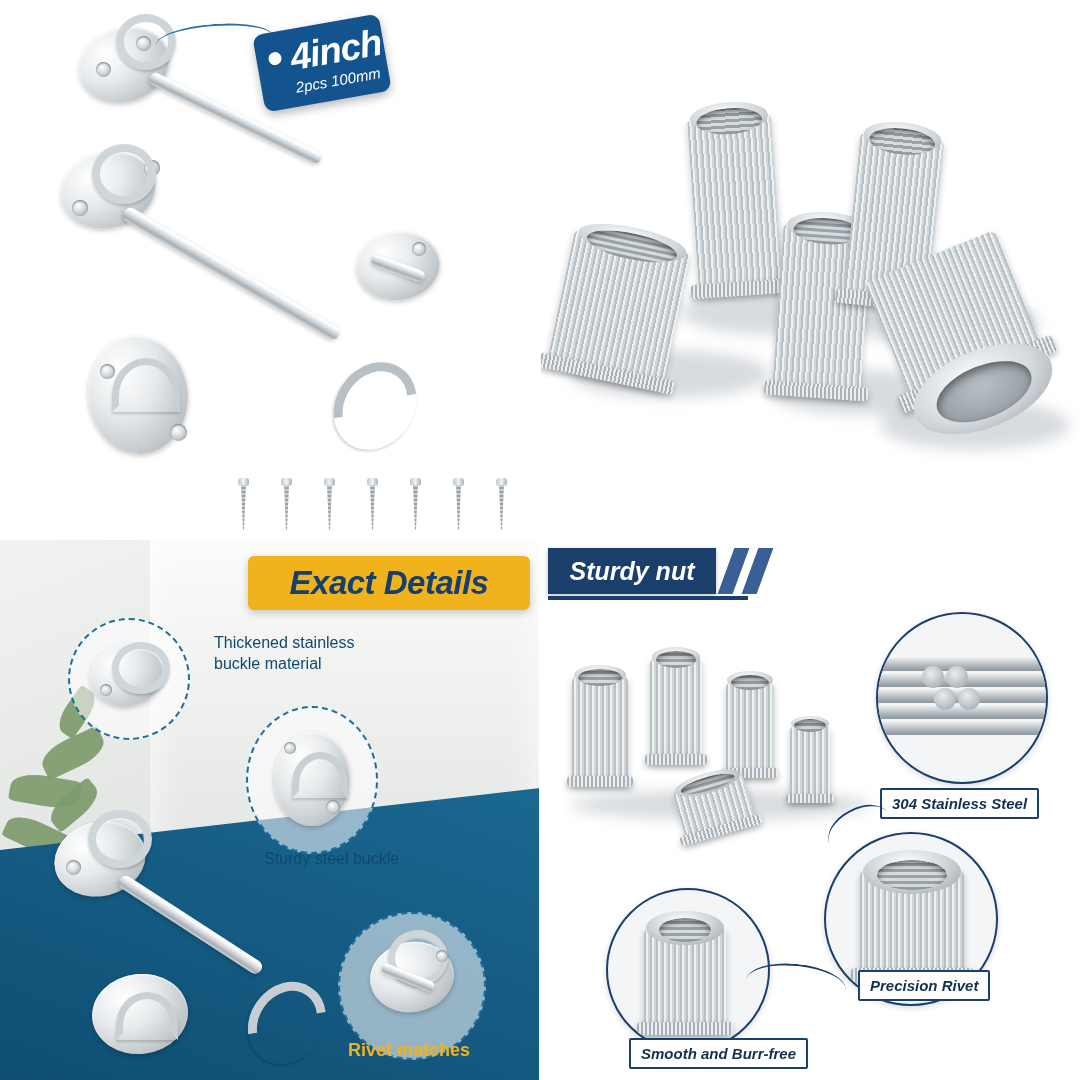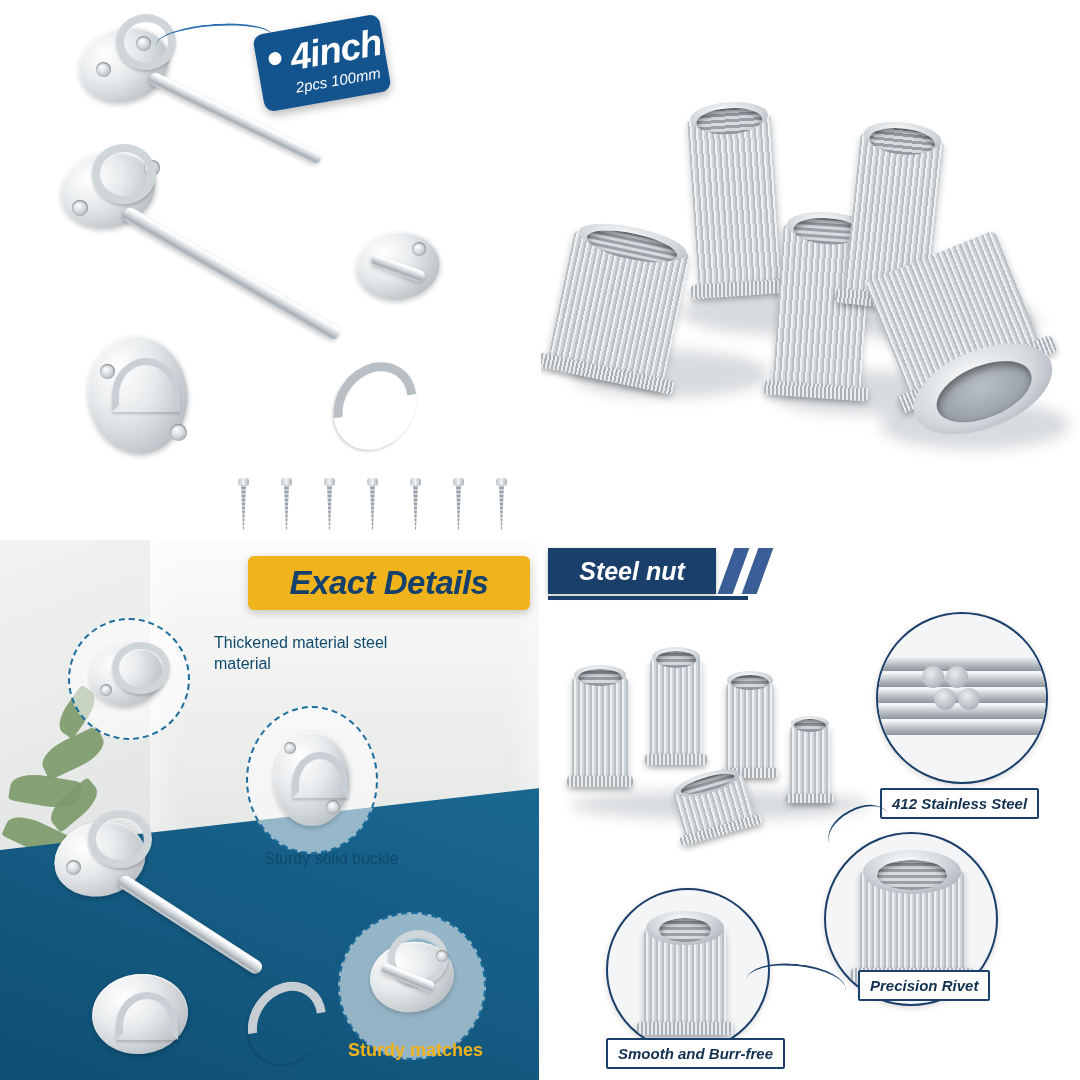--- a/index.html
+++ b/index.html
@@ -420,49 +420,49 @@
 
     <div class="banner" style="left:248px; top:16px; width:282px; height:54px;">
       <div class="txt">Exact Details</div>
     </div>
 
     <div class="dashed-circle" style="left:68px; top:78px; width:118px; height:118px;">
       <div class="metal-plate" style="left:20px; top:24px; width:74px; height:62px; transform:rotate(-12deg);"></div>
       <div class="eyelet" style="left:42px; top:22px; width:44px; height:38px; border-width:7px;"></div>
       <div class="screw-hole" style="left:30px; top:64px; width:12px; height:12px;"></div>
     </div>
-    <div class="callout" style="left:214px; top:92px; width:180px;">Thickened material steel material</div>
+    <div class="callout" style="left:214px; top:92px; width:180px;">Thickened stainless buckle material</div>
 
     <div class="dashed-circle" style="left:246px; top:166px; width:128px; height:144px;">
       <div class="metal-plate" style="left:26px; top:24px; width:76px; height:94px;"></div>
       <div class="staple" style="left:44px; top:44px; width:42px; height:32px;"></div>
       <div class="screw-hole" style="left:36px; top:34px; width:12px; height:12px;"></div>
       <div class="screw-hole" style="left:78px; top:92px; width:14px; height:14px;"></div>
     </div>
-    <div class="callout" style="left:264px; top:308px; width:190px;">Sturdy solid buckle</div>
+    <div class="callout" style="left:264px; top:308px; width:190px;">Sturdy steel buckle</div>
 
     <div class="metal-plate" style="left:54px; top:282px; width:92px; height:74px; transform:rotate(-14deg);"></div>
     <div class="eyelet" style="left:88px; top:270px; width:48px; height:42px;"></div>
     <div class="screw-hole" style="left:66px; top:320px; width:15px; height:15px;"></div>
     <div class="hook-bar" style="left:120px; top:332px; width:168px; height:14px; transform:rotate(33deg); transform-origin:left center;"></div>
     <div class="hook-curl" style="left:250px; top:440px; width:56px; height:68px; border-color:#c7ced3 transparent transparent #c7ced3; transform:rotate(35deg);"></div>
     <div class="metal-plate" style="left:92px; top:434px; width:96px; height:80px; transform:rotate(-6deg);"></div>
     <div class="staple" style="left:116px; top:452px; width:48px; height:34px;"></div>
 
     <div class="dashed-circle" style="left:338px; top:372px; width:144px; height:144px;">
       <div class="metal-plate" style="left:30px; top:28px; width:84px; height:70px; transform:rotate(-10deg);"></div>
       <div class="eyelet" style="left:48px; top:16px; width:46px; height:42px; border-width:7px;"></div>
       <div class="hook-bar" style="left:40px; top:58px; width:56px; height:11px; transform:rotate(22deg);"></div>
       <div class="screw-hole" style="left:96px; top:36px; width:12px; height:12px;"></div>
     </div>
-    <div class="callout yellow" style="left:348px; top:500px; width:200px;">Sturdy matches</div>
+    <div class="callout yellow" style="left:348px; top:500px; width:200px;">Rivet matches</div>
   </div>
 
   <div class="quad" id="q4">
-    <div class="rn-title">Steel nut</div>
+    <div class="rn-title">Sturdy nut</div>
     <div class="rn-slash" style="left:186px;"></div>
     <div class="rn-slash" style="left:210px;"></div>
     <div class="rn-underline"></div>
 
     <div class="shadowblob" style="left:30px; top:250px; width:300px; height:30px;"></div>
 
     <div class="rivnut" style="left:32px; top:130px; width:56px; height:118px;">
       <div class="body" style="height:108px; top:6px;"></div>
       <div class="flange" style="top:106px; height:11px;"></div>
       <div class="rim" style="top:-5px; height:20px;"></div>
@@ -497,40 +497,40 @@
       <div class="rod" style="left:-20px; top:44px; width:210px;"></div>
       <div class="rod" style="left:-20px; top:60px; width:210px;"></div>
       <div class="rod" style="left:-20px; top:76px; width:210px;"></div>
       <div class="rod" style="left:-20px; top:92px; width:210px;"></div>
       <div class="rod" style="left:-20px; top:108px; width:210px;"></div>
       <div class="rod" style="left:44px; top:52px; width:22px; height:22px; border-radius:50%; background:radial-gradient(circle at 40% 35%,#e9ecee,#9aa2a8);"></div>
       <div class="rod" style="left:68px; top:52px; width:22px; height:22px; border-radius:50%; background:radial-gradient(circle at 40% 35%,#e9ecee,#9aa2a8);"></div>
       <div class="rod" style="left:56px; top:74px; width:22px; height:22px; border-radius:50%; background:radial-gradient(circle at 40% 35%,#e9ecee,#9aa2a8);"></div>
       <div class="rod" style="left:80px; top:74px; width:22px; height:22px; border-radius:50%; background:radial-gradient(circle at 40% 35%,#e9ecee,#9aa2a8);"></div>
     </div>
-    <div class="label-box" style="left:340px; top:248px;">412 Stainless Steel</div>
+    <div class="label-box" style="left:340px; top:248px;">304 Stainless Steel</div>
 
     <div class="circle-inset" style="left:284px; top:292px; width:170px; height:170px;">
       <div class="rivnut" style="left:34px; top:24px; width:104px; height:122px;">
         <div class="body" style="height:110px; top:12px;"></div>
         <div class="flange" style="top:110px; height:14px;"></div>
         <div class="rim" style="top:-8px; height:44px; background:radial-gradient(ellipse at 45% 32%,#ffffff,#ccd2d6 55%,#98a0a6 100%);"></div>
         <div class="bore" style="left:16%; width:68%; top:2px; height:30px;"></div>
       </div>
     </div>
     <div class="label-box" style="left:318px; top:430px;">Precision Rivet</div>
 
     <div class="circle-inset" style="left:66px; top:348px; width:160px; height:160px;">
       <div class="rivnut" style="left:36px; top:28px; width:82px; height:118px;">
         <div class="body" style="height:104px; top:10px;"></div>
         <div class="flange" style="top:104px; height:13px;"></div>
         <div class="rim" style="top:-7px; height:34px; background:radial-gradient(ellipse at 45% 32%,#ffffff,#ccd2d6 55%,#98a0a6 100%);"></div>
         <div class="bore" style="left:18%; width:64%; top:0px; height:24px;"></div>
       </div>
     </div>
-    <div class="label-box" style="left:66px; top:498px;">Smooth and Burr-free</div>
+    <div class="label-box" style="left:89px; top:498px;">Smooth and Burr-free</div>
 
     <div class="leader" style="left:206px; top:424px; width:100px; height:40px; transform:rotate(6deg);"></div>
     <div class="leader" style="left:286px; top:268px; width:66px; height:40px; transform:rotate(-28deg);"></div>
   </div>
 
   <div class="divider-v"></div>
 </div>
 
 </body></html>

